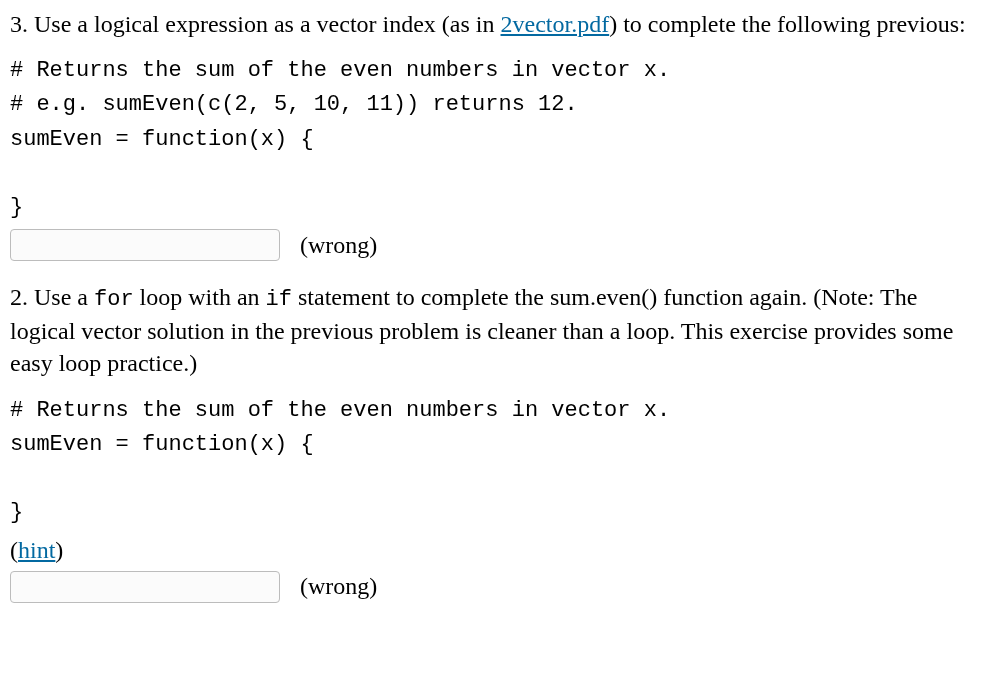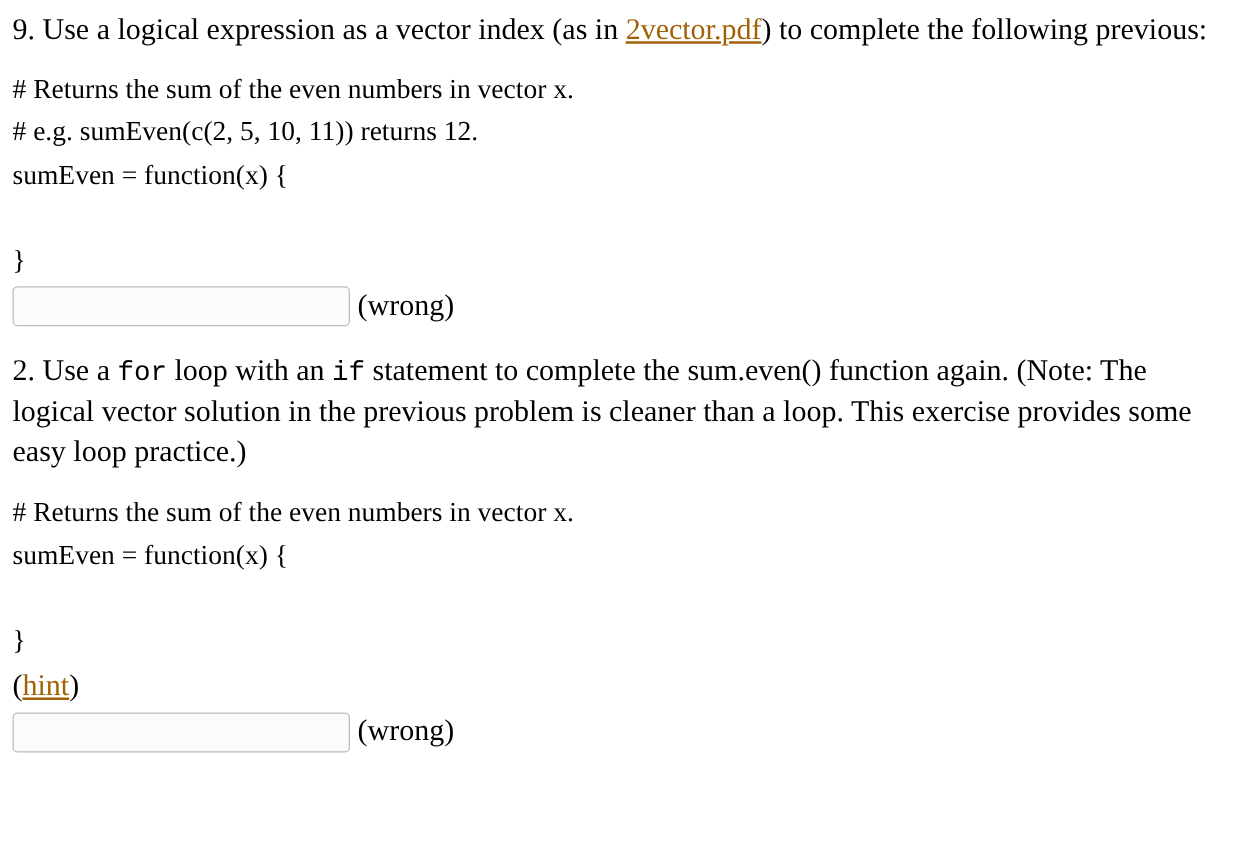--- a/index.html
+++ b/index.html
@@ -16,31 +16,30 @@
       margin: 0 0 14px 0;
     }
     .mono {
       font-family: 'Courier New', Courier, monospace;
       font-size: 22px;
     }
     pre.mono {
       margin: 0 0 4px 0;
       white-space: pre;
       line-height: 1.55;
-      font-family: Liberation Serif, serif;
     }
     a {
-      color: #a16207;
+      color: #0369a1;
       text-decoration: underline;
     }
     .answer-row {
       margin: 0 0 20px 0;
       display: flex;
       align-items: flex-end;
-      gap: 6px;
+      gap: 20px;
     }
     input[type="text"] {
       width: 270px;
       height: 32px;
       background: #fbfbfb;
       border: 1px solid #bcbcbc;
       border-radius: 4px;
       font-size: 16px;
       padding: 2px 6px;
       box-sizing: border-box;
@@ -49,21 +48,21 @@
       font-size: 24px;
     }
     .hint-line {
       margin: 0 0 4px 0;
     }
   </style>
 </head>
 <body>
 
 <p>
-  <span>9. Use a logical expression as a vector index (as in </span><a href="#">2vector.pdf</a><span>) to complete the following previous:</span>
+  <span>3. Use a logical expression as a vector index (as in </span><a href="#">2vector.pdf</a><span>) to complete the following previous:</span>
 </p>
 
 <pre class="mono"># Returns the sum of the even numbers in vector x.
 # e.g. sumEven(c(2, 5, 10, 11)) returns 12.
 sumEven = function(x) {
 
 }</pre>
 
 <div class="answer-row">
   <input type="text" style="">

